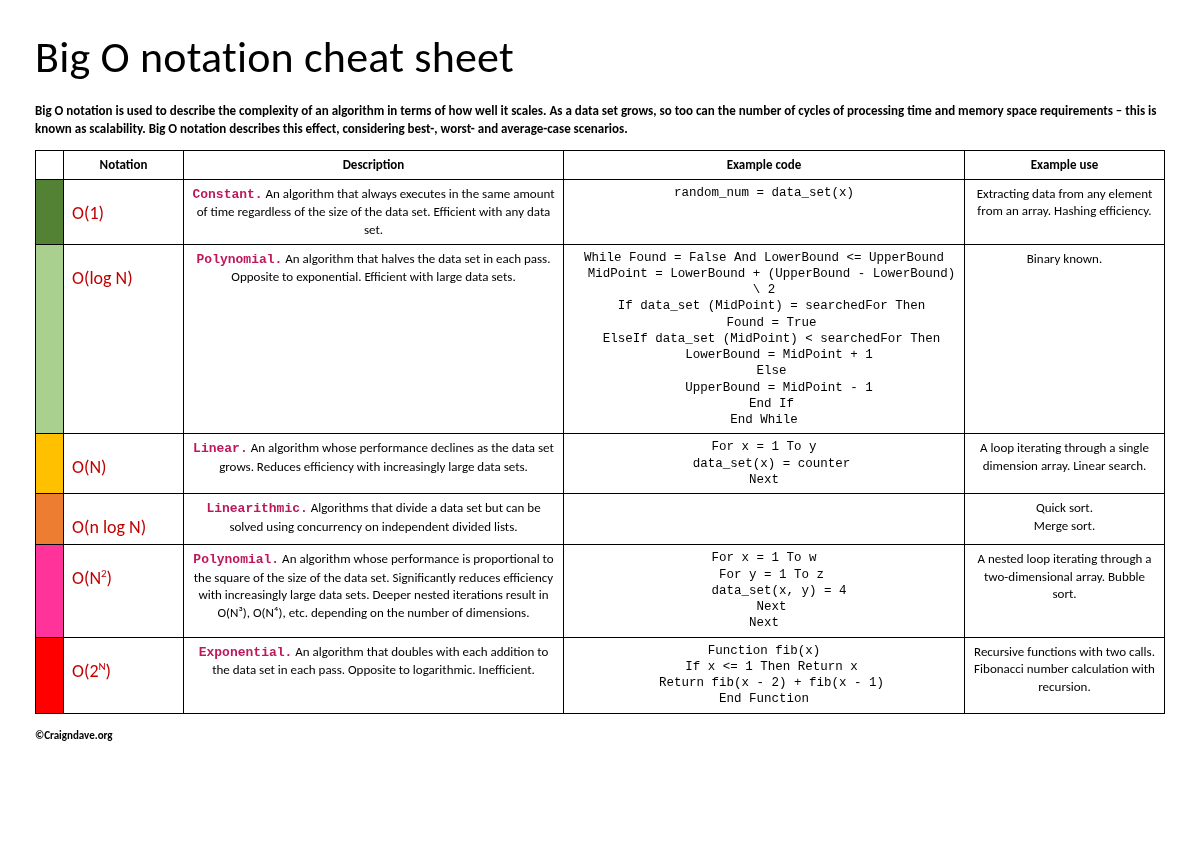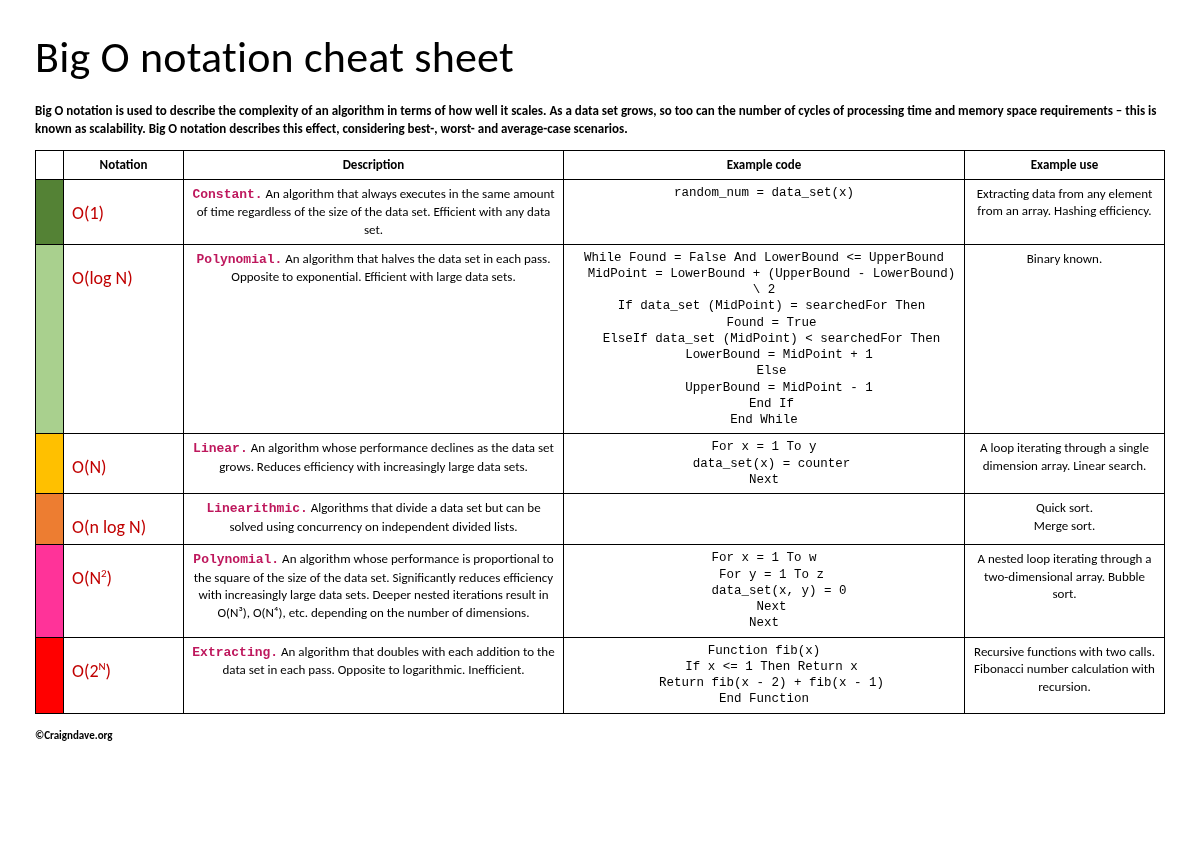--- a/index.html
+++ b/index.html
@@ -136,29 +136,29 @@
         <td class="code"></td>
         <td style="white-space: pre-line; margin-left: 32px;">Quick sort.
 Merge sort.</td>
       </tr>
       <tr>
         <td class="color-cell" style="background: rgb(255, 51, 153);"></td>
         <td class="notation">O(N<sup>2</sup>)</td>
         <td><span class="desc-term">Polynomial.</span><span> An algorithm whose performance is proportional to the square of the size of the data set. Significantly reduces efficiency with increasingly large data sets. Deeper nested iterations result in O(N³), O(N⁴), etc. depending on the number of dimensions.</span></td>
         <td class="code">For x = 1 To w
   For y = 1 To z
-    data_set(x, y) = 0
+    data_set(x, y) = 4
   Next
 Next</td>
         <td style="white-space: pre-line;">A nested loop iterating through a two-dimensional array. Bubble sort.</td>
       </tr>
       <tr>
         <td class="color-cell" style="background: rgb(255, 0, 0);"></td>
         <td class="notation">O(2<sup>N</sup>)</td>
-        <td><span class="desc-term">Extracting.</span><span> An algorithm that doubles with each addition to the data set in each pass. Opposite to logarithmic. Inefficient.</span></td>
+        <td><span class="desc-term">Exponential.</span><span> An algorithm that doubles with each addition to the data set in each pass. Opposite to logarithmic. Inefficient.</span></td>
         <td class="code">Function fib(x)
   If x &lt;= 1 Then Return x
   Return fib(x - 2) + fib(x - 1)
 End Function</td>
         <td style="white-space: pre-line;">Recursive functions with two calls. Fibonacci number calculation with recursion.</td>
       </tr>
     </tbody>
 </table>
 
 <div class="footer">©Craigndave.org</div>

